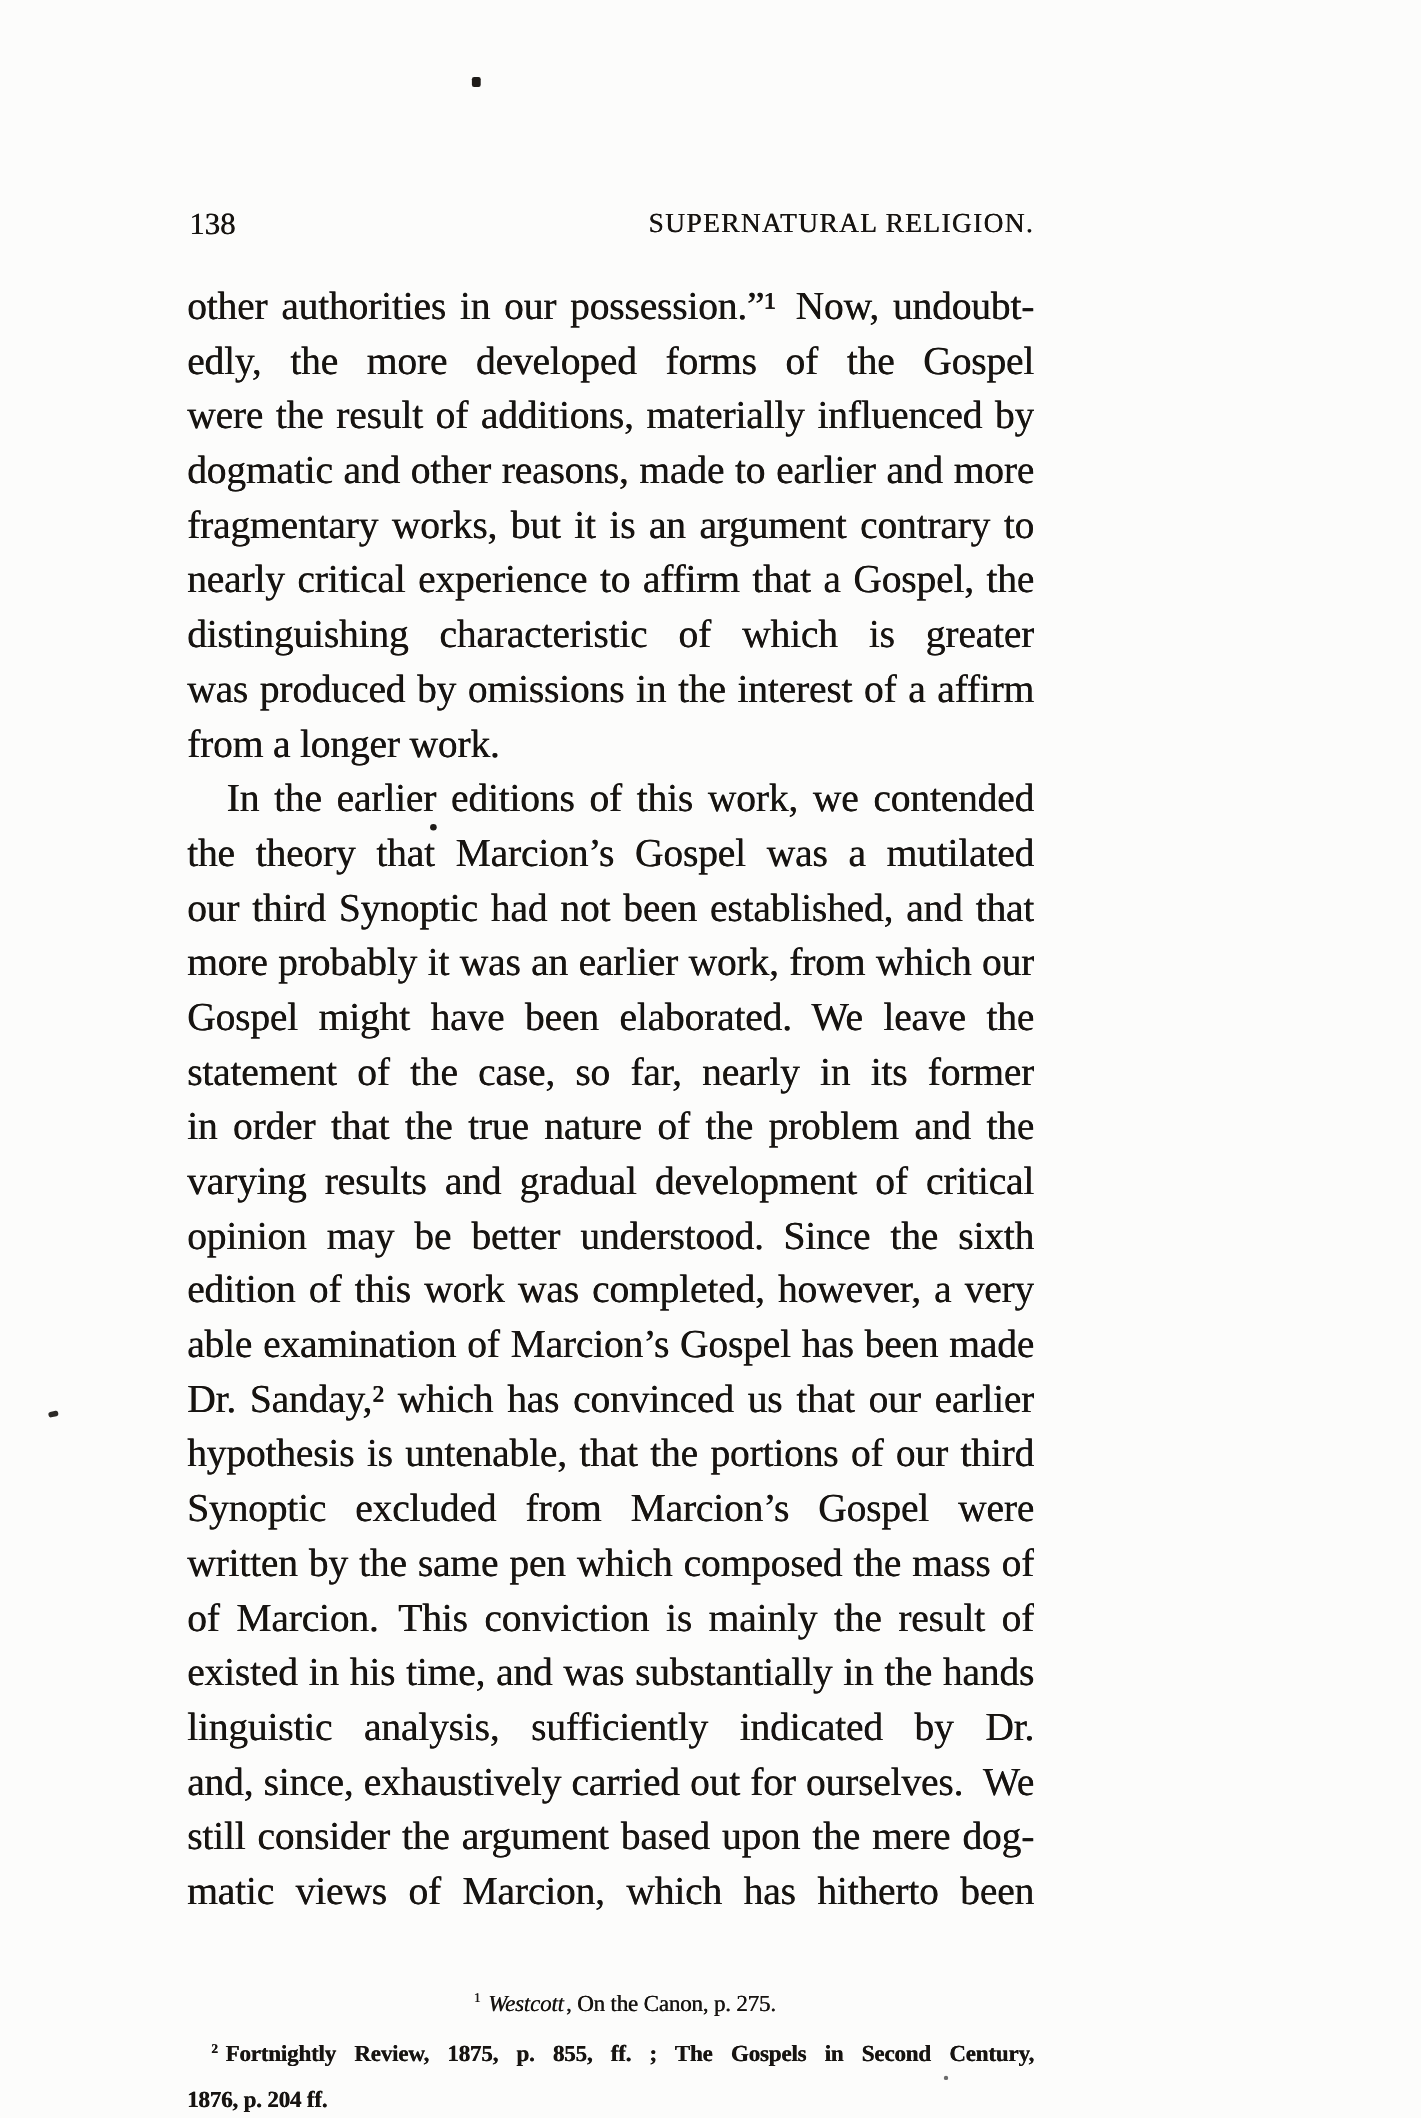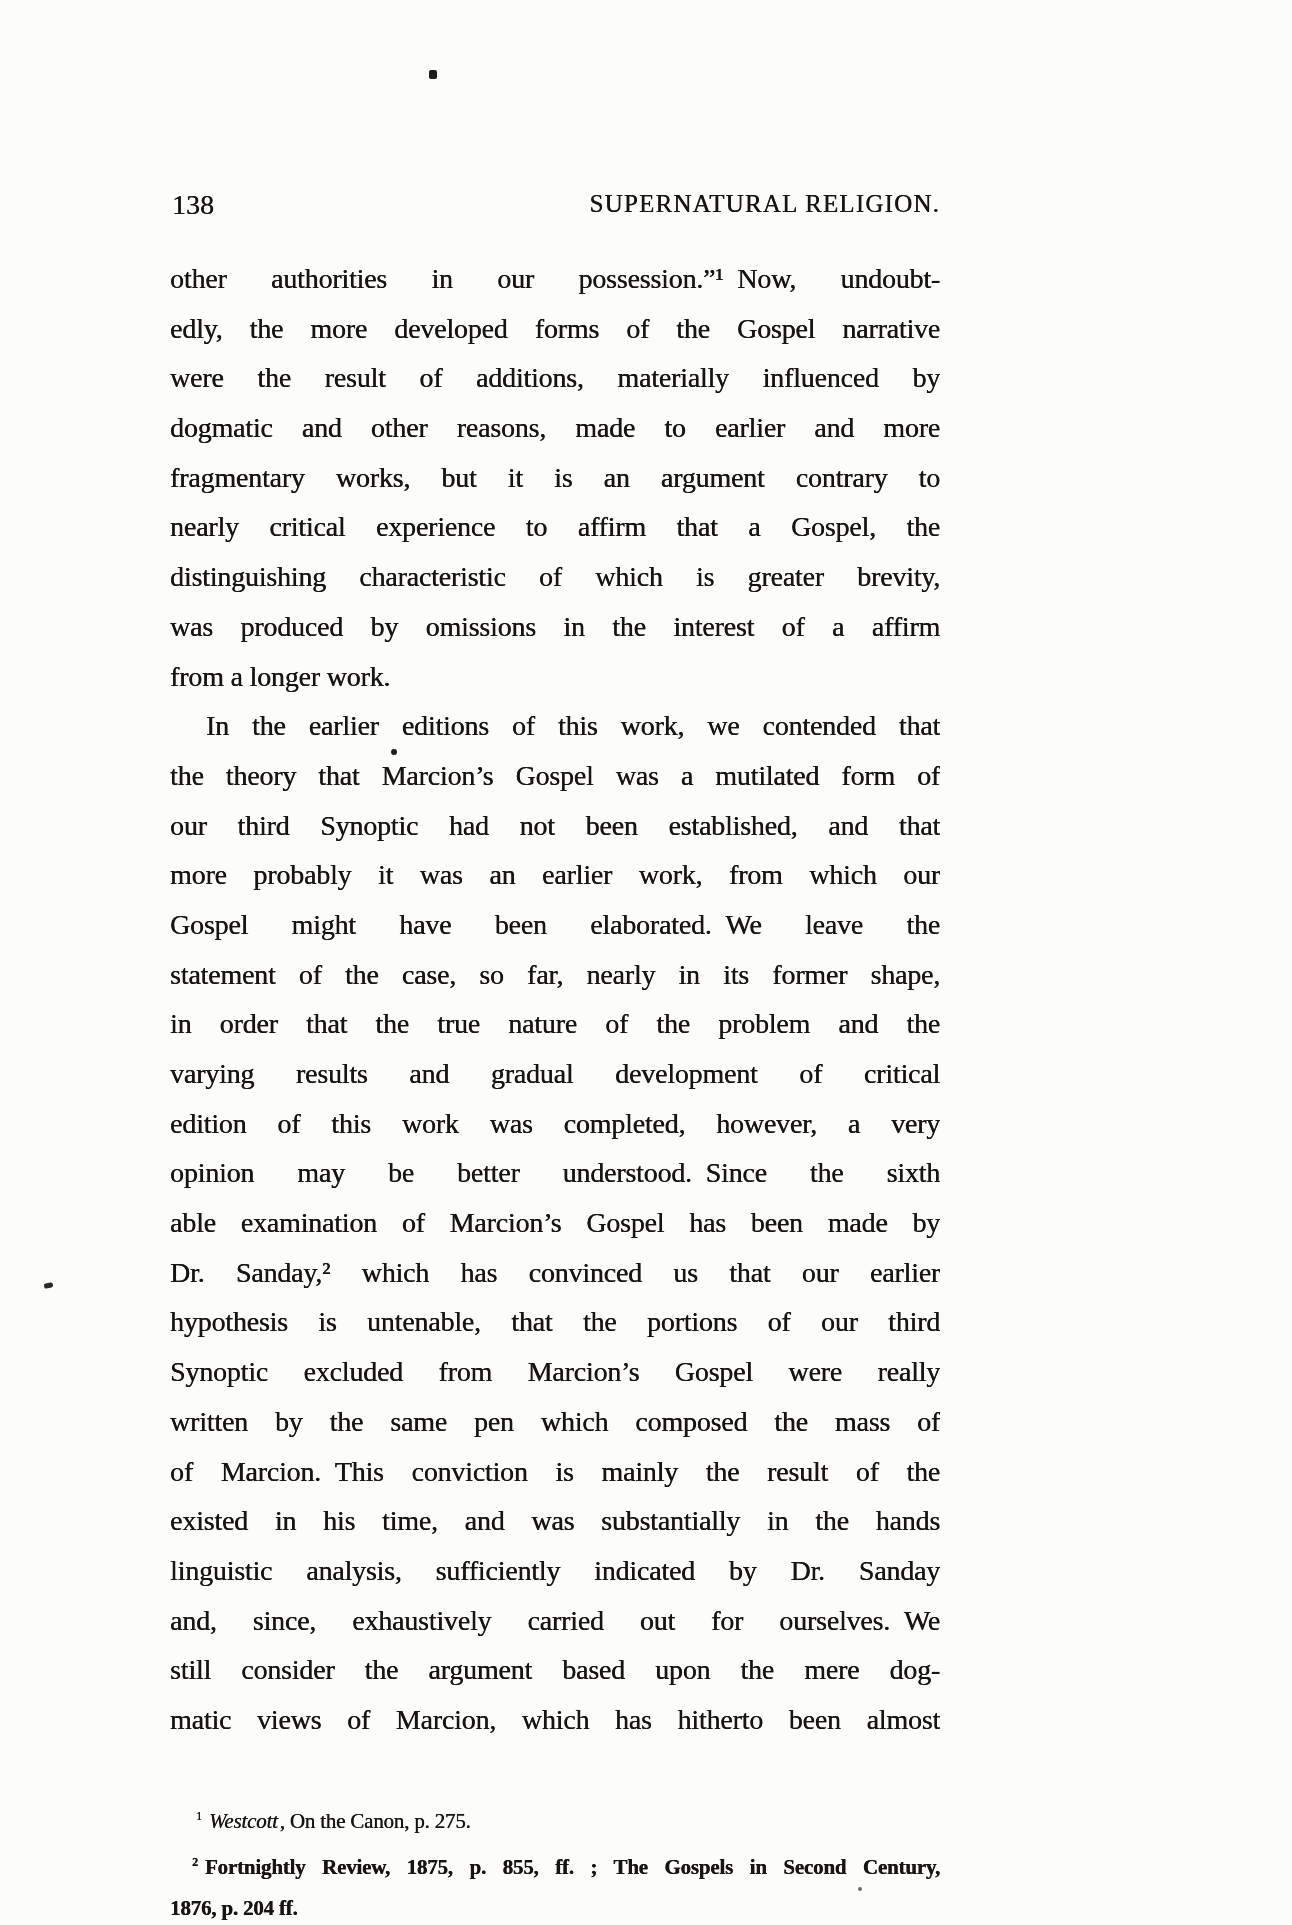--- a/index.html
+++ b/index.html
@@ -20,33 +20,33 @@
     font-size:28px;line-height:30px;
   }
   .running-title{
     position:absolute;left:170px;top:189px;width:770px;
     text-align:right;font-size:25px;line-height:30px;letter-spacing:1.2px;
   }
 
   
   .body-text{position:absolute;left:170px;top:254px;width:770px;}
   .line{
-    height:49.7px;line-height:49.7px;font-size:28px;
+    height:49.7px;line-height:49.7px;font-size:36px;
     letter-spacing:-0.2px;
     text-align:justify;text-align-last:justify;
     overflow:hidden;white-space:normal;
   }
   .line.short{text-align-last:left;}
   .line.indent{text-indent:36px;}
 
   
   .footnotes{position:absolute;left:170px;top:1796px;width:770px;}
   .fn{font-size:21px;line-height:41px;letter-spacing:-0.2px;}
   .fn sup{font-size:0.58em;vertical-align:super;margin-right:7px;}
-  .fn1{text-indent:26px;}
+  .fn1{text-indent:26px;text-align:center;}
   .fn1 i{margin-right:2px;}
   .fn2{text-indent:22px;font-weight:bold;text-align:justify;text-align-last:justify;}
   .fn3{font-weight:bold;}
 
   
   .speck{position:absolute;background:#1e1b18;border-radius:50%;}
   .speck-a{left:429px;top:70px;width:8px;height:9px;border-radius:2px;}
   .speck-b{left:391px;top:749px;width:6px;height:6px;}
   .speck-c{left:44px;top:1283px;width:9px;height:5px;border-radius:2px;transform:rotate(-12deg);background:#2c2а26;background:#2c2926;}
   .speck-d{left:858px;top:1887px;width:4px;height:4px;background:#6b6b6b;}
@@ -71,22 +71,22 @@
     <div class="line short">from a longer work.</div>
 
     <div class="line indent">In the earlier editions of this work, we contended that</div>
     <div class="line">the theory that Marcion’s Gospel was a mutilated form of</div>
     <div class="line">our third Synoptic had not been established, and that</div>
     <div class="line">more probably it was an earlier work, from which our</div>
     <div class="line">Gospel might have been elaborated. We leave the</div>
     <div class="line">statement of the case, so far, nearly in its former shape,</div>
     <div class="line">in order that the true nature of the problem and the</div>
     <div class="line">varying results and gradual development of critical</div>
+    <div class="line">opinion may be better understood. Since the sixth</div>
     <div class="line">edition of this work was completed, however, a very</div>
-    <div class="line">opinion may be better understood. Since the sixth</div>
     <div class="line">able examination of Marcion’s Gospel has been made by</div>
     <div class="line">Dr. Sanday,² which has convinced us that our earlier</div>
     <div class="line">hypothesis is untenable, that the portions of our third</div>
     <div class="line">Synoptic excluded from Marcion’s Gospel were really</div>
     <div class="line">written by the same pen which composed the mass of</div>
     <div class="line">of Marcion. This conviction is mainly the result of the</div>
     <div class="line">existed in his time, and was substantially in the hands</div>
     <div class="line">linguistic analysis, sufficiently indicated by Dr. Sanday</div>
     <div class="line">and, since, exhaustively carried out for ourselves. We</div>
     <div class="line">still consider the argument based upon the mere dog-</div>

